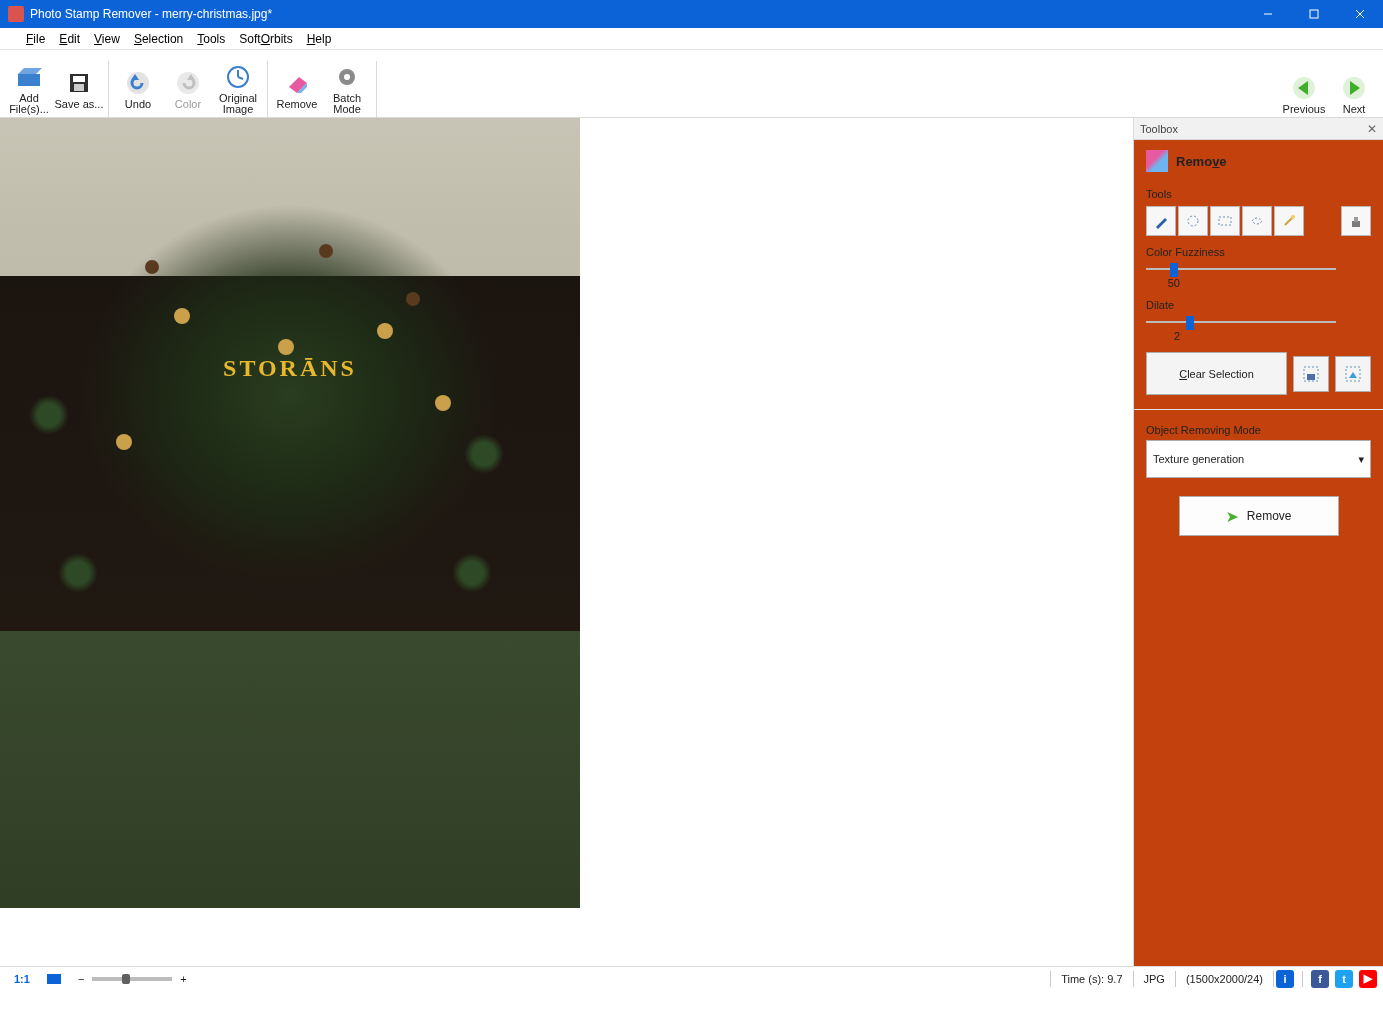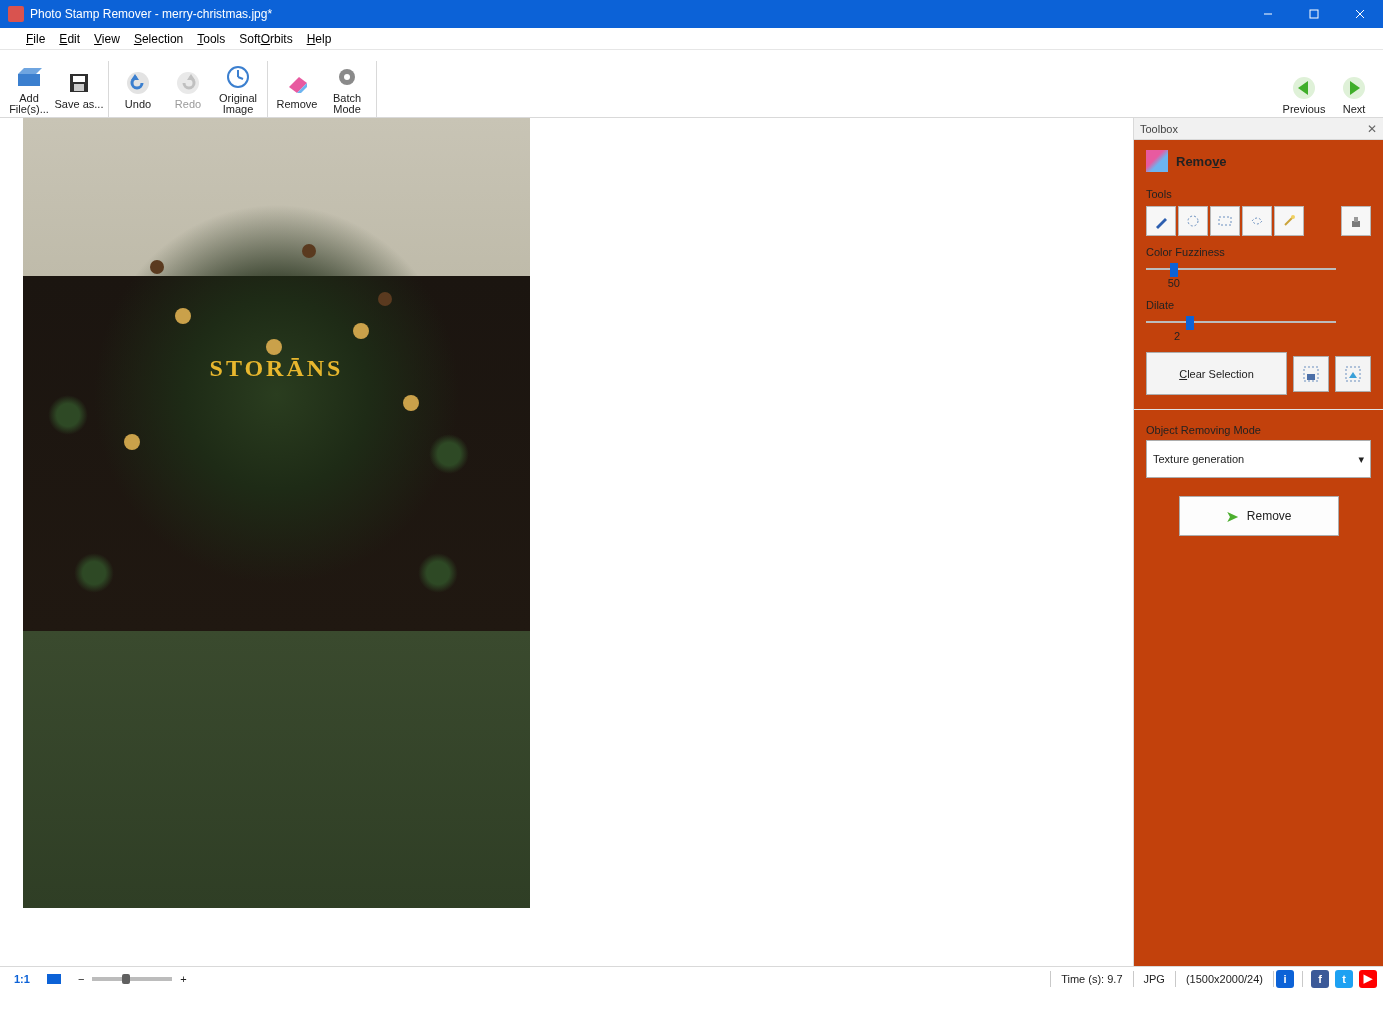--- a/index.html
+++ b/index.html
@@ -15,26 +15,25 @@
   .toolbar { height:68px; background:#fff; display:flex; align-items:flex-end; border-bottom:1px solid #d9d9d9; }
   .tgrp { display:flex; align-items:stretch; padding:2px 4px; border-right:1px solid #d9d9d9; }
   .tb { width:50px; display:flex; flex-direction:column; align-items:center; justify-content:center; gap:2px; font-size:11px; color:#222; text-align:center; }
   .tb.disabled { color:#9a9a9a; }
   .tb .ic { width:28px; height:28px; display:flex; align-items:center; justify-content:center; }
   .spacer { flex:1; }
   .tb-label { text-align:center; line-height:11px; }
   .workspace { display:flex; height:848px; }
   .canvas-area { flex:1; background:#fff; display:flex; align-items:flex-start; justify-content:flex-start; overflow:hidden; position:relative; }
   .image-placeholder {
-    width:507px; height:790px;
+    width:580px; height:790px;
     background:
       radial-gradient(ellipse 60% 40% at 50% 35%, #2a3d1f 0%, #1e2b16 30%, transparent 60%),
       linear-gradient(180deg, #c8c4b5 0%, #bfbbaa 20%, #1b1510 20%, #201811 65%, #3a4a2e 65%, #2f3e25 100%);
     position:relative;
-    margin-left:23px;
   }
   .image-placeholder .sign {
     position:absolute; left:50%; top:30%; transform:translateX(-50%);
     font-family:Georgia, serif; font-weight:bold; color:#e8b72e; letter-spacing:3px; font-size:24px;
   }
   .image-placeholder .dot { position:absolute; width:16px; height:16px; border-radius:50%; background:#caa14a; }
   .image-placeholder .pine { position:absolute; width:14px; height:14px; border-radius:50%; background:#5a3a1f; }
   .image-placeholder .branch { position:absolute; width:40px; height:40px; background:radial-gradient(circle,#2e4925 40%,transparent 70%); }
   .toolbox { width:250px; border-left:1px solid #d9d9d9; background:#c2410c; display:flex; flex-direction:column; }
   .toolbox-head { height:22px; background:#f1f1f1; border-bottom:1px solid #d9d9d9; display:flex; align-items:center; padding:0 6px; font-size:11px; color:#444; }
@@ -137,21 +136,21 @@
       <span class="tb-label">Undo</span>
     </div>
     <div class="tb disabled">
       <div class="ic">
         <svg width="26" height="26">
             <circle cx="13" cy="13" r="11" fill="#e9e9e9"></circle>
             <path d="M9 13 A5 5 0 1 0 14 8" stroke="#c0c0c0" stroke-width="3" fill="none"></path>
             <polygon points="16,4 12,10 20,10" fill="#c0c0c0"></polygon>
           </svg>
       </div>
-      <span class="tb-label">Redo</span>
+      <span class="tb-label">Color</span>
     </div>
     <div class="tb">
       <div class="ic">
         <svg width="26" height="26">
             <circle cx="13" cy="13" r="10" fill="none" stroke="#3b7fcf" stroke-width="2"></circle>
             <line x1="13" y1="13" x2="13" y2="6" stroke="#3b7fcf" stroke-width="2"></line>
             <line x1="13" y1="13" x2="18" y2="15" stroke="#3b7fcf" stroke-width="2"></line>
           </svg>
       </div>
       <span class="tb-label">Original Image</span>

